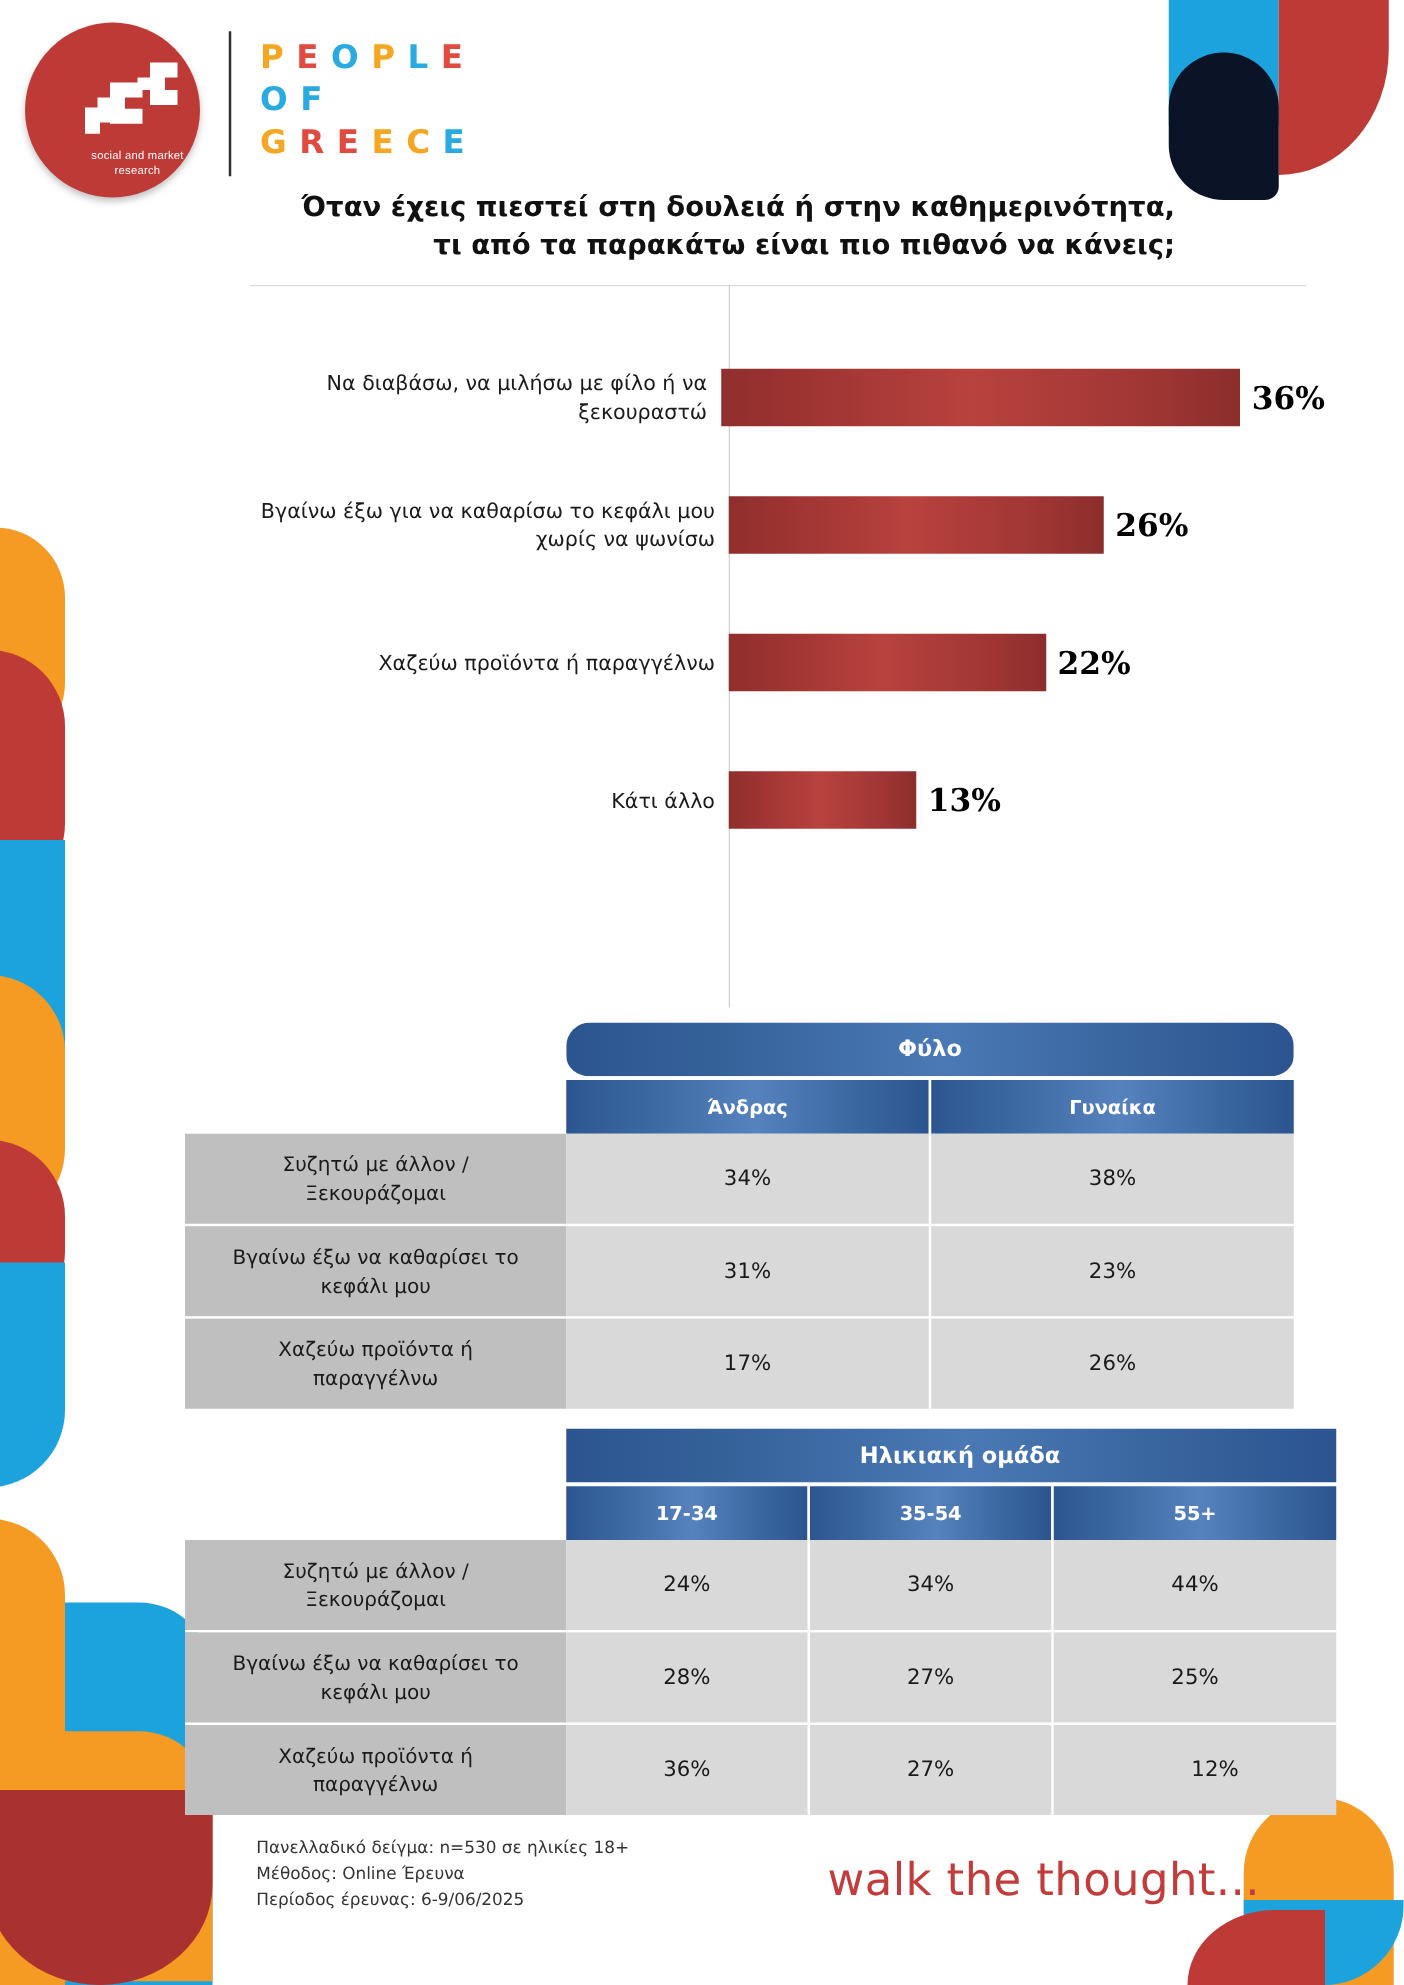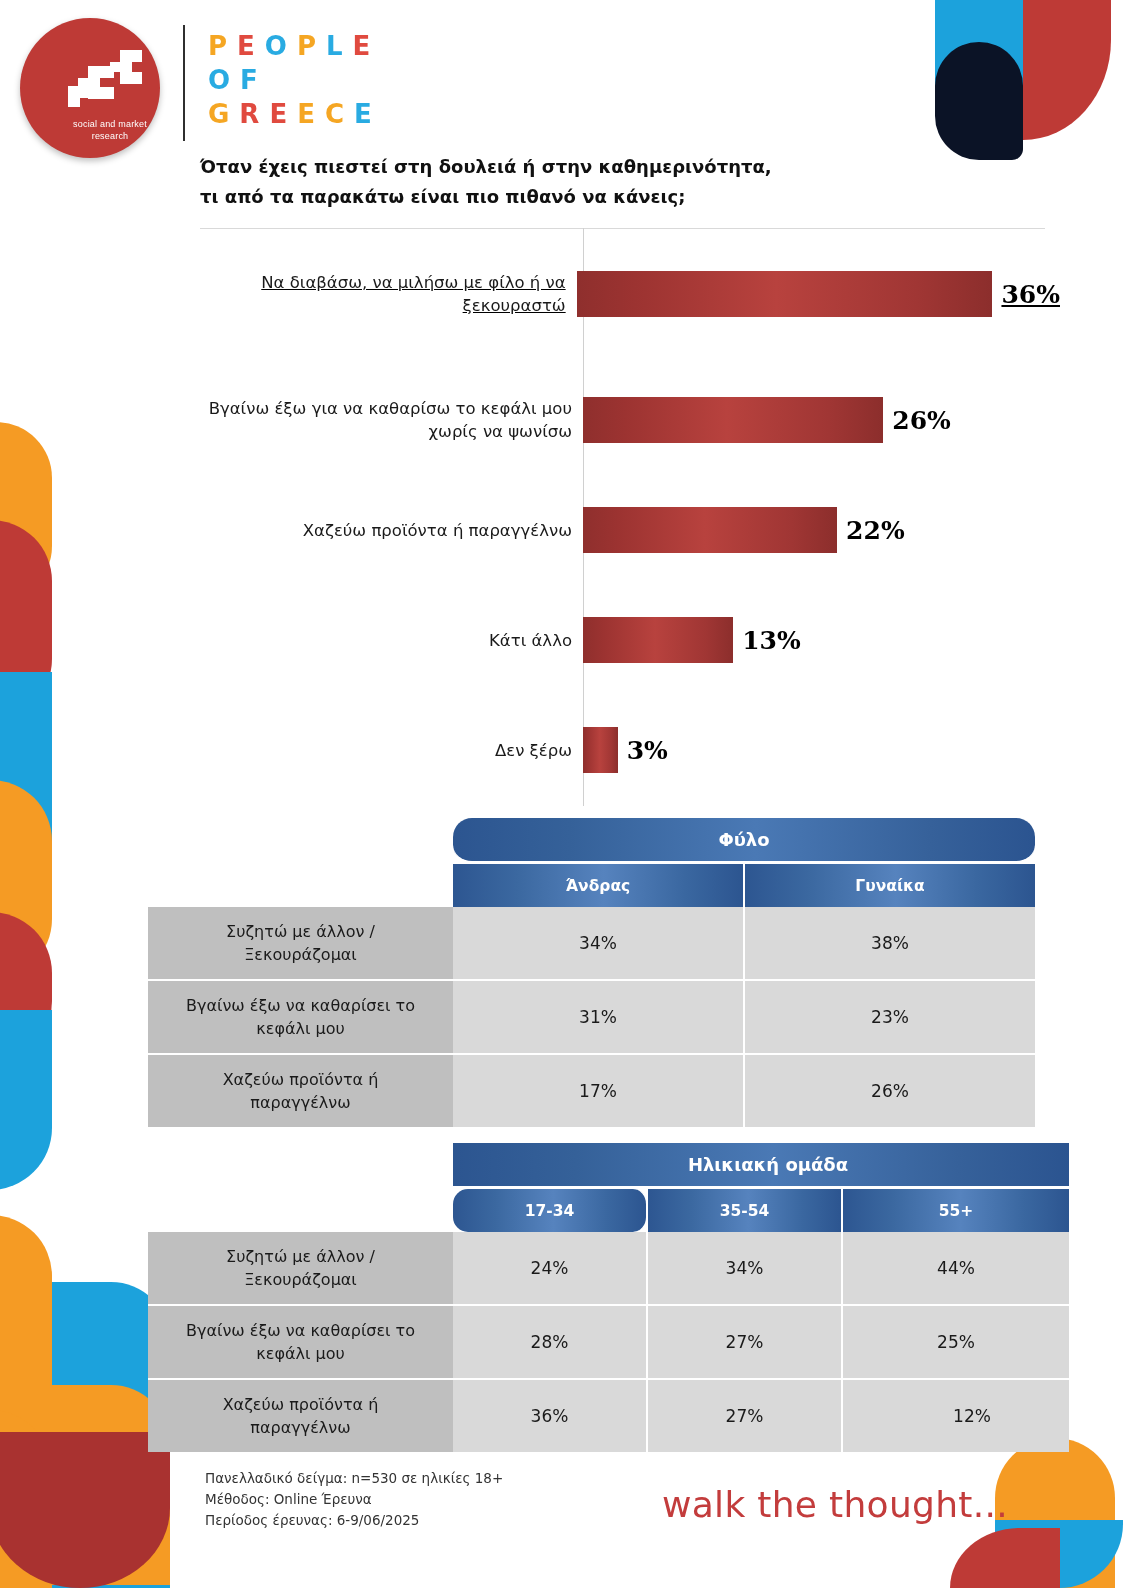--- a/index.html
+++ b/index.html
@@ -54,21 +54,21 @@
   .pog{position:absolute;left:208px;top:32px;width:200px;}
   .pog-row{display:flex;gap:9px;margin-bottom:6px;}
   .pog-l{
     font-size:26px;font-weight:700;line-height:28px;letter-spacing:1px;
     font-family:"DejaVu Sans", sans-serif;
   }
 
   
   .title{
     position:absolute;left:200px;top:152px;width:740px;
-    text-align:left;font-size:18px;font-weight:700;color:#111;line-height:30px;
+    text-align:right;font-size:22px;font-weight:700;color:#111;line-height:30px;
     font-family:"DejaVu Sans", sans-serif;
   }
 
   
   .chart{position:absolute;left:160px;top:228px;width:900px;height:578px;}
   .chart-topline{position:absolute;left:40px;top:0;width:845px;height:1px;background:#d9d9d9;}
   .chart-axis{position:absolute;left:423px;top:0;width:1px;height:578px;background:#d0d0d0;}
   .chart-rows{position:absolute;left:0;top:0;width:900px;height:578px;}
   .crow{position:absolute;left:0;width:900px;height:100px;display:flex;align-items:center;}
   .crow-label{
@@ -189,21 +189,21 @@
 
   <div class="title">
     <div>Όταν έχεις πιεστεί στη δουλειά ή στην καθημερινότητα,</div>
     <div>τι από τα παρακάτω είναι πιο πιθανό να κάνεις;</div>
   </div>
 
   <div class="chart">
     <div class="chart-topline"></div>
     <div class="chart-axis"></div>
     <div class="chart-rows" id="chart-rows">
-        <div class="crow" style="top: 16px; text-decoration: underline;">
+        <div class="crow" style="top: 40px;">
           <div class="crow-label">
             <div>Να διαβάσω, να μιλήσω με φίλο ή να</div>
             <div>ξεκουραστώ</div>
           </div>
           <div class="crow-bar-wrap">
             <div class="cbar" style="width: 415.8px;"></div>
             <div class="cval">36%</div>
           </div>
         </div>
         <div class="crow" style="top: 142px;">
@@ -225,29 +225,20 @@
             <div class="cval">22%</div>
           </div>
         </div>
         <div class="crow" style="top: 362px; align-items: center;">
           <div class="crow-label">
             <div>Κάτι άλλο</div>
           </div>
           <div class="crow-bar-wrap">
             <div class="cbar" style="width: 150.15px;"></div>
             <div class="cval">13%</div>
-          </div>
-        </div>
-        <div class="crow" style="top: 472px;">
-          <div class="crow-label">
-            <div>Δεν ξέρω</div>
-          </div>
-          <div class="crow-bar-wrap">
-            <div class="cbar" style="width: 34.65px;"></div>
-            <div class="cval">3%</div>
           </div>
         </div>
       </div>
   </div>
 
   <table class="tbl" id="tbl-gender">
     <thead>
       <tr>
         <th class="th-corner" style="width:305px;"></th>
         <th class="th-group" colspan="2" style="width:580px;border-radius:19px;">Φύλο</th>
@@ -287,21 +278,21 @@
   </table>
 
   <table class="tbl" id="tbl-age">
     <thead>
       <tr>
         <th class="th-corner" style="width:305px;"></th>
         <th class="th-group" colspan="3" style="width:580px;padding-left:14px;">Ηλικιακή ομάδα</th>
       </tr>
       <tr>
         <th class="th-corner"></th>
-        <th class="th-col" style="width:193px;border-radius:15px;">17-34</th>
+        <th class="th-col" style="width:193px;">17-34</th>
         <th class="th-col" style="width:193px;">35-54</th>
         <th class="th-col last" style="width:194px;margin-left:33px;">55+</th>
       </tr>
     </thead>
     <tbody id="tbody-age">
         <tr>
           <td class="rowhdr" style="width: 305px;">
             <div>Συζητώ με άλλον /</div>
             <div>Ξεκουράζομαι</div>
           </td>

